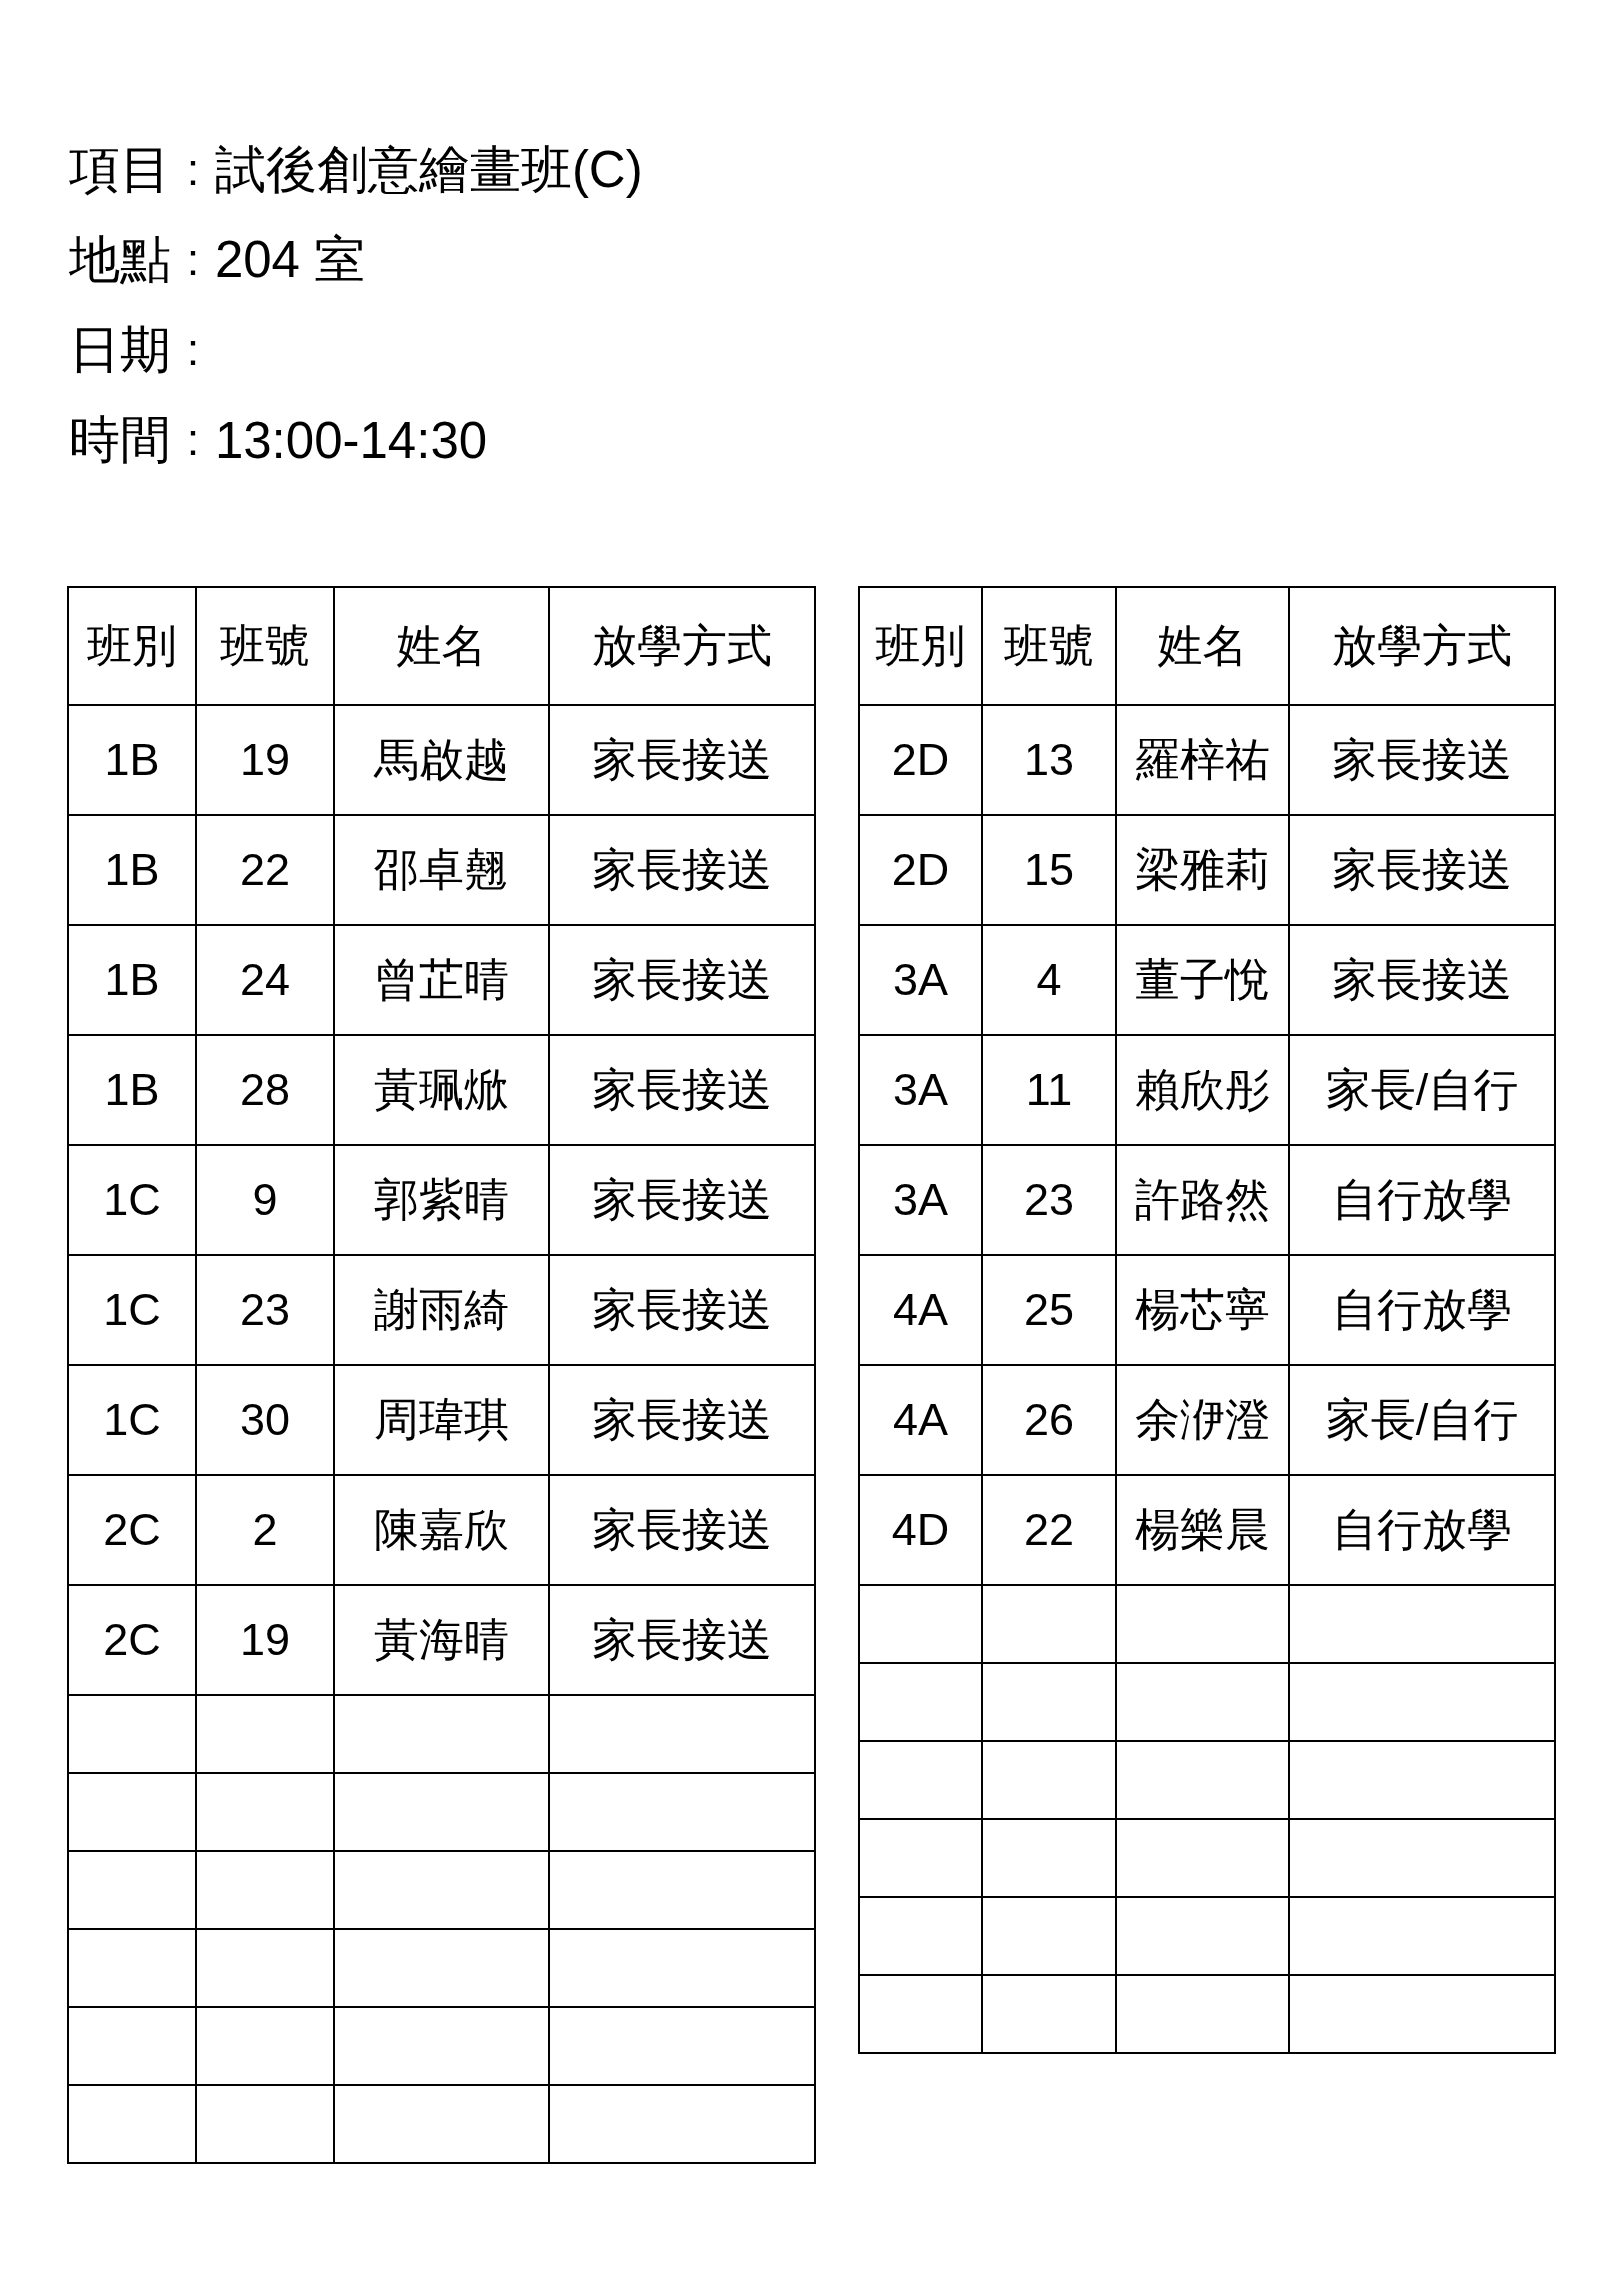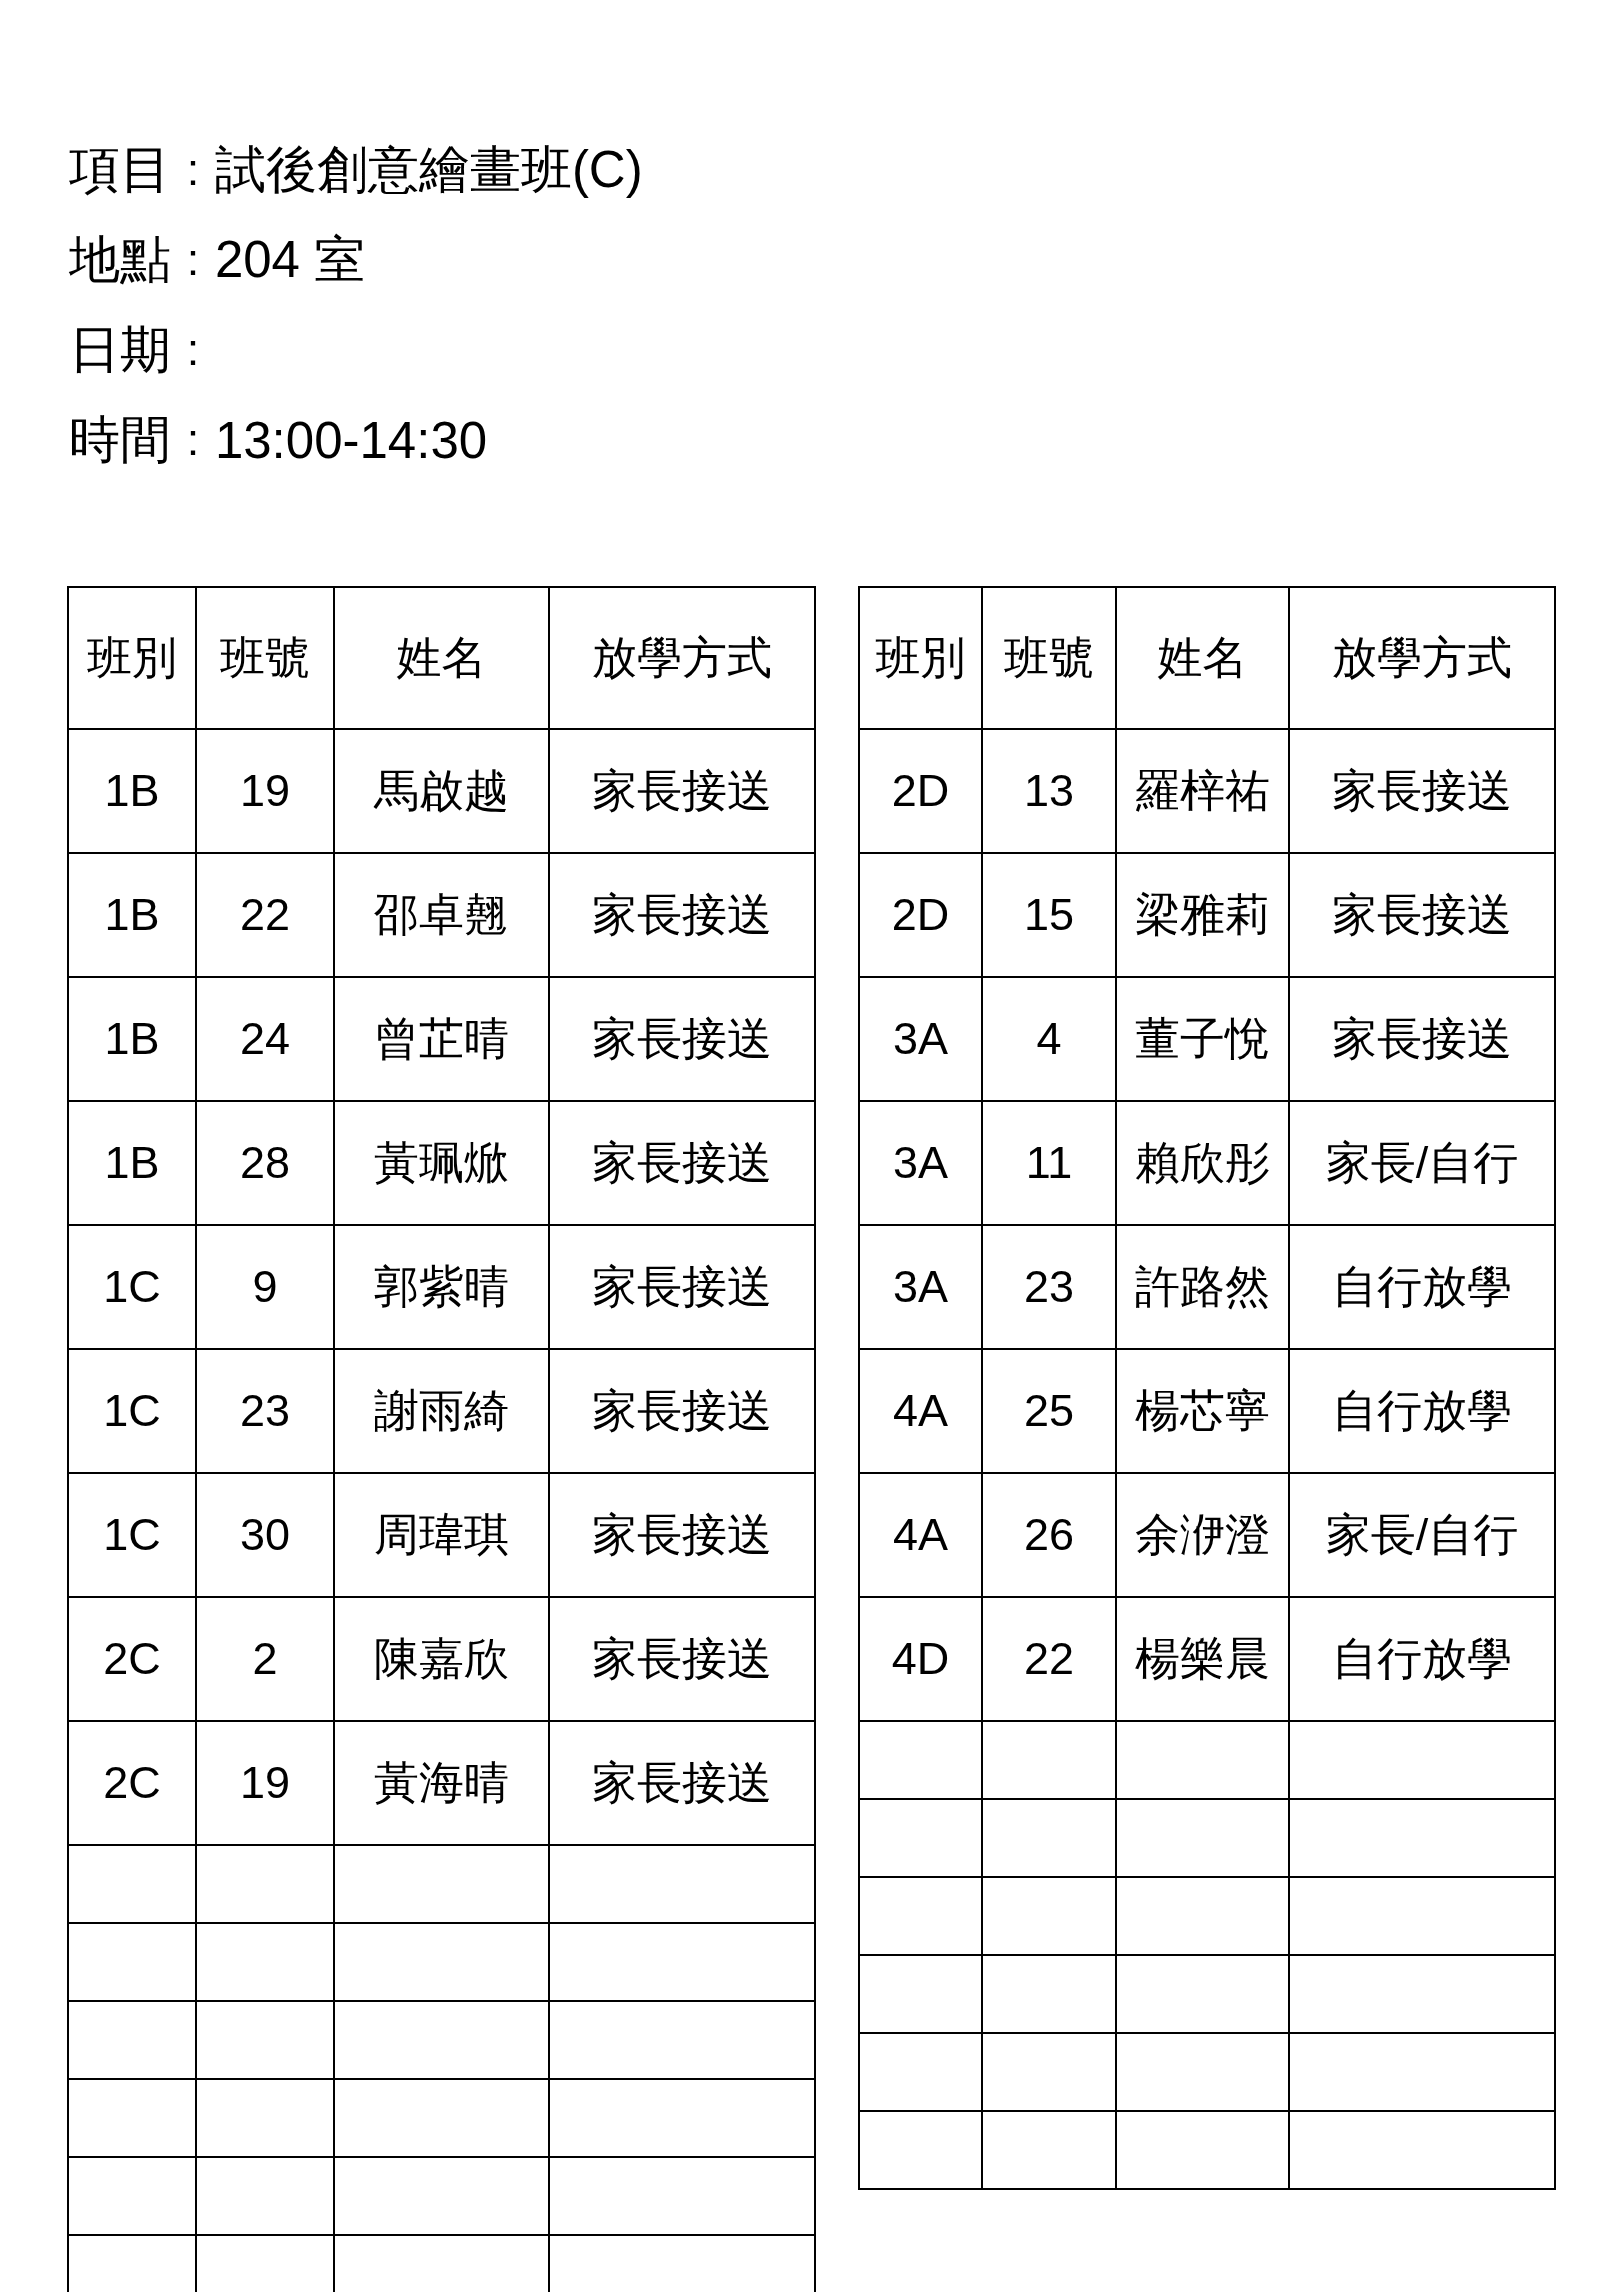--- a/index.html
+++ b/index.html
@@ -47,23 +47,23 @@
   table.roster th,
   table.roster td {
     border: 2px solid #000000;
     text-align: center;
     vertical-align: middle;
     font-size: 45px;
     font-weight: normal;
     padding: 0;
     overflow: hidden;
   }
-  table.roster thead tr { height: 142px; }
+  table.roster thead tr { height: 118px; }
   table.roster thead th { border-bottom: 2.9px solid #000000; }
-  table.roster tr.data-row  { height: 124px; margin-top: 28px; }
+  table.roster tr.data-row  { height: 110px; margin-top: 28px; }
   table.roster tr.empty-row { height: 78px; }
 
   .roster-left  { left: 67px;  width: 747px; }
   .roster-right { left: 858px; width: 696px; }
 
   .roster-left  col.c1 { width: 128px; }
   .roster-left  col.c2 { width: 138px; }
   .roster-left  col.c3 { width: 215px; }
   .roster-left  col.c4 { width: 266px; }
 

